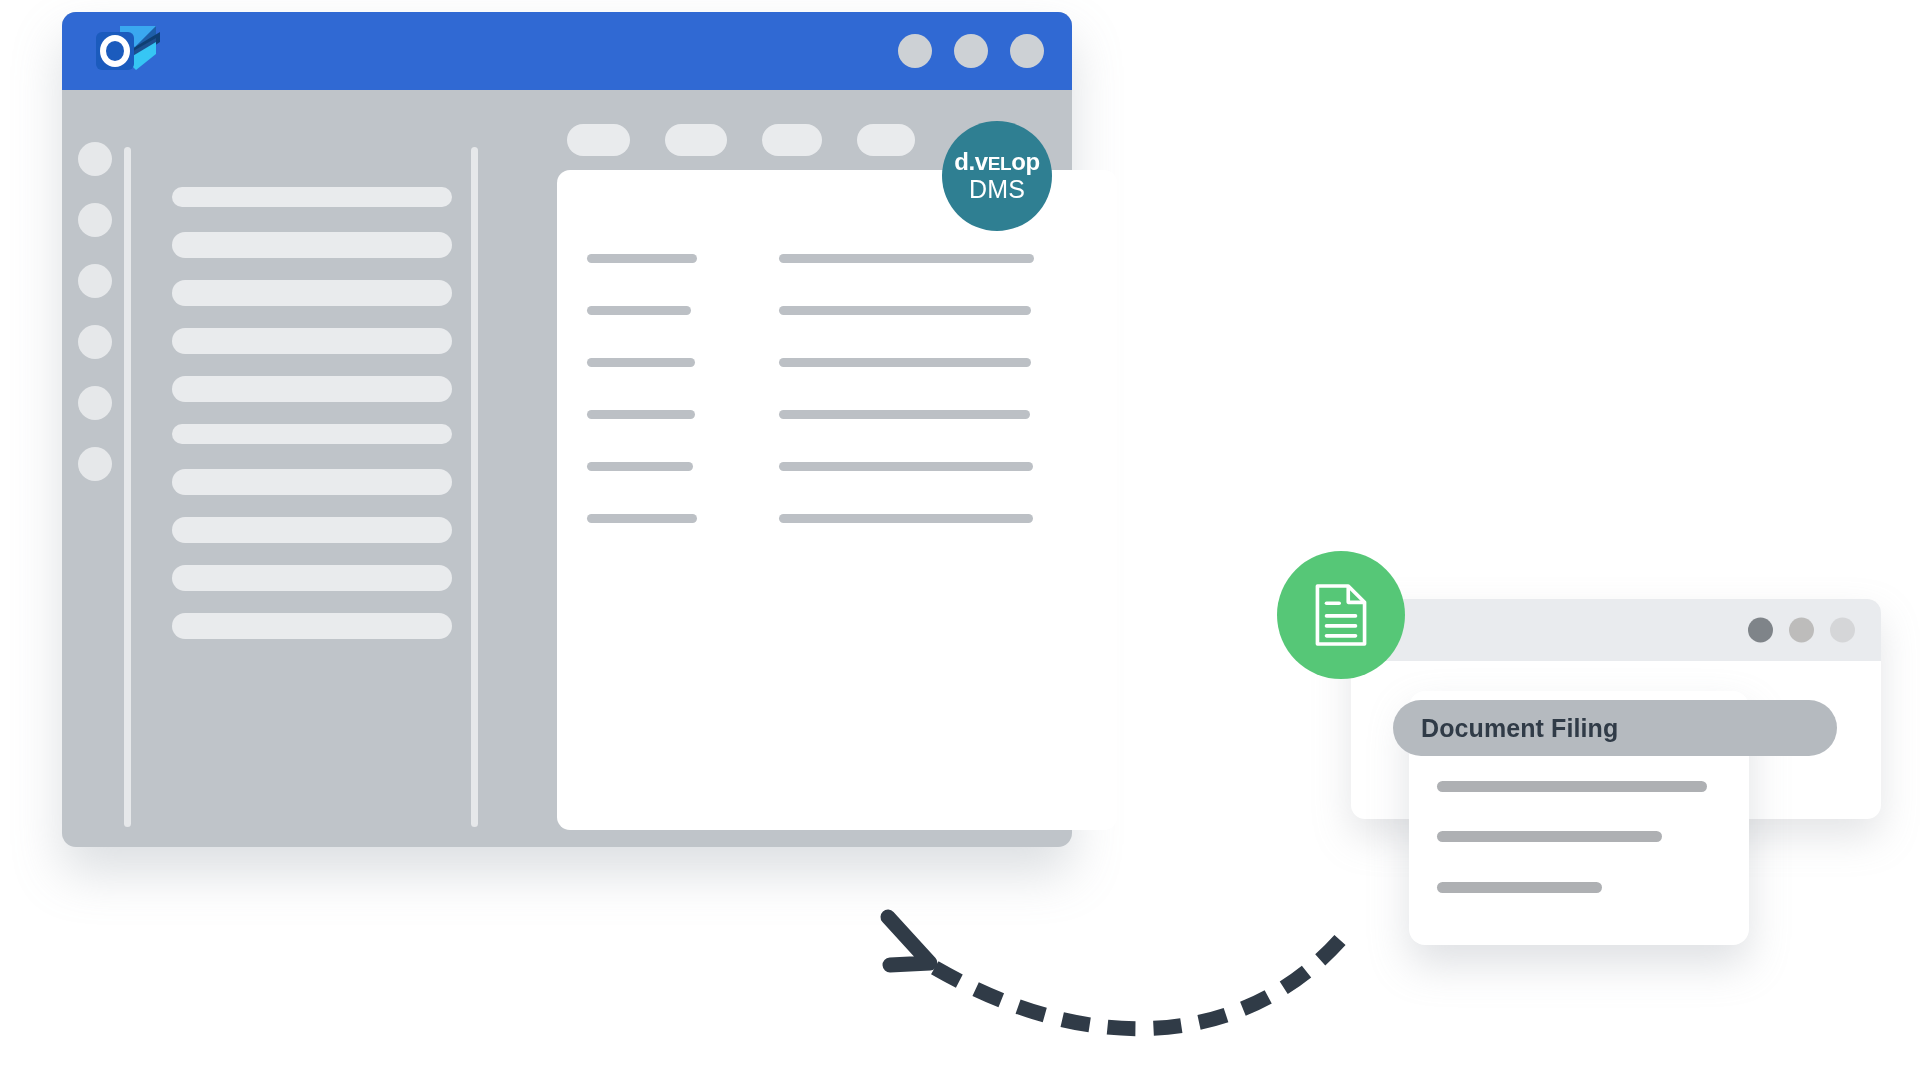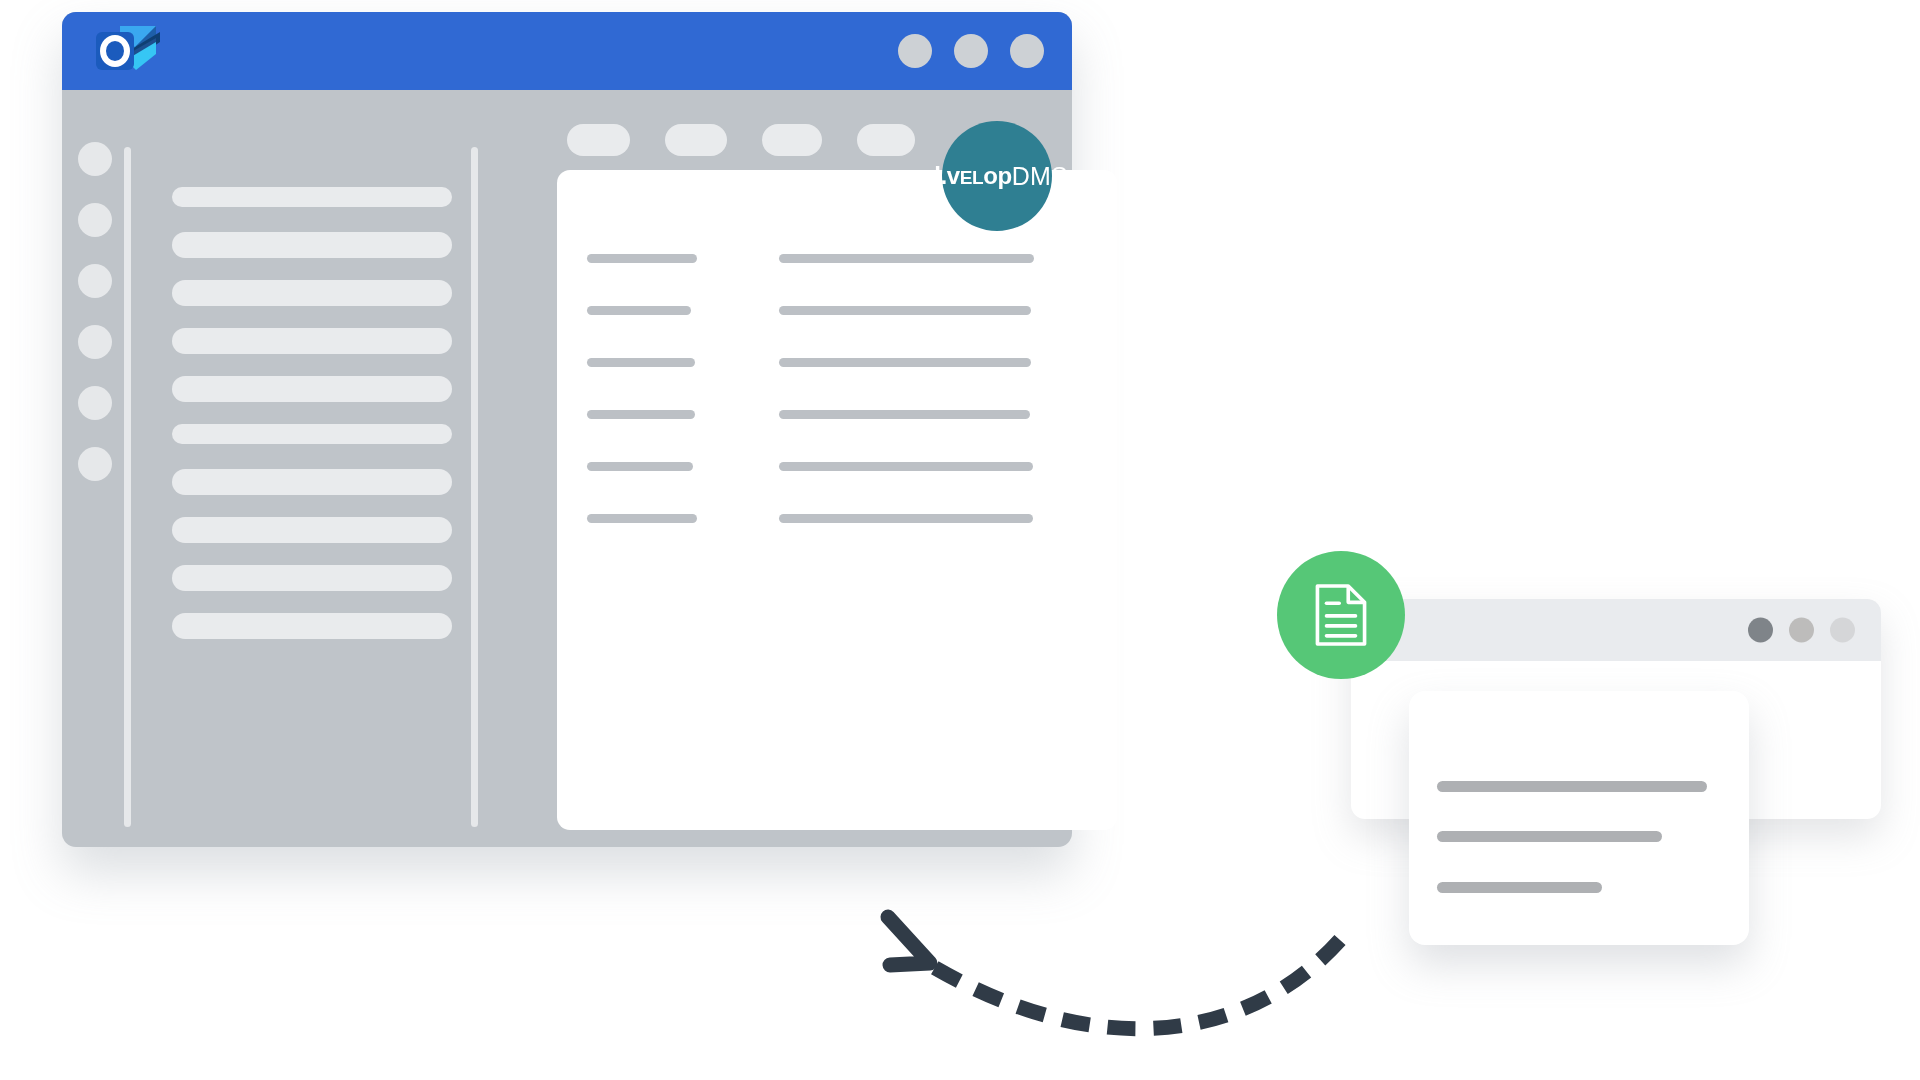--- a/index.html
+++ b/index.html
@@ -157,21 +157,21 @@
 
   
   .dms-badge {
     position: absolute;
     left: 942px;
     top: 121px;
     width: 110px; height: 110px;
     border-radius: 50%;
     background: #2f7f92;
     display: flex;
-    flex-direction: row;
+    flex-direction: column;
     align-items: center;
     justify-content: center;
     color: #ffffff;
     line-height: 1.12;
   }
   .dms-badge .b-top {
     font-size: 24px;
     font-weight: bold;
     letter-spacing: -0.4px;
   }
@@ -383,20 +383,23 @@
       </div>
     </div>
   </div>
 
   <div class="front-card">
     <div class="fc-line l1"></div>
     <div class="fc-line l2"></div>
     <div class="fc-line l3"></div>
   </div>
 
+  <div class="filing-pill">
+    <div class="filing-label">Document Filing</div>
+  </div>
 
   <div class="doc-badge">
     <svg viewBox="0 0 64 72" width="58" height="66">
       <path d="M6 4 H40 L58 22 V68 H6 Z" fill="none" stroke="#ffffff" stroke-width="4" stroke-linejoin="round"></path>
       <path d="M40 4 V22 H58" fill="none" stroke="#ffffff" stroke-width="4" stroke-linejoin="round"></path>
       <line x1="16" y1="23" x2="30" y2="23" stroke="#ffffff" stroke-width="4" stroke-linecap="round"></line>
       <line x1="16" y1="37" x2="48" y2="37" stroke="#ffffff" stroke-width="4" stroke-linecap="round"></line>
       <line x1="16" y1="48" x2="48" y2="48" stroke="#ffffff" stroke-width="4" stroke-linecap="round"></line>
       <line x1="16" y1="59" x2="48" y2="59" stroke="#ffffff" stroke-width="4" stroke-linecap="round"></line>
     </svg>

